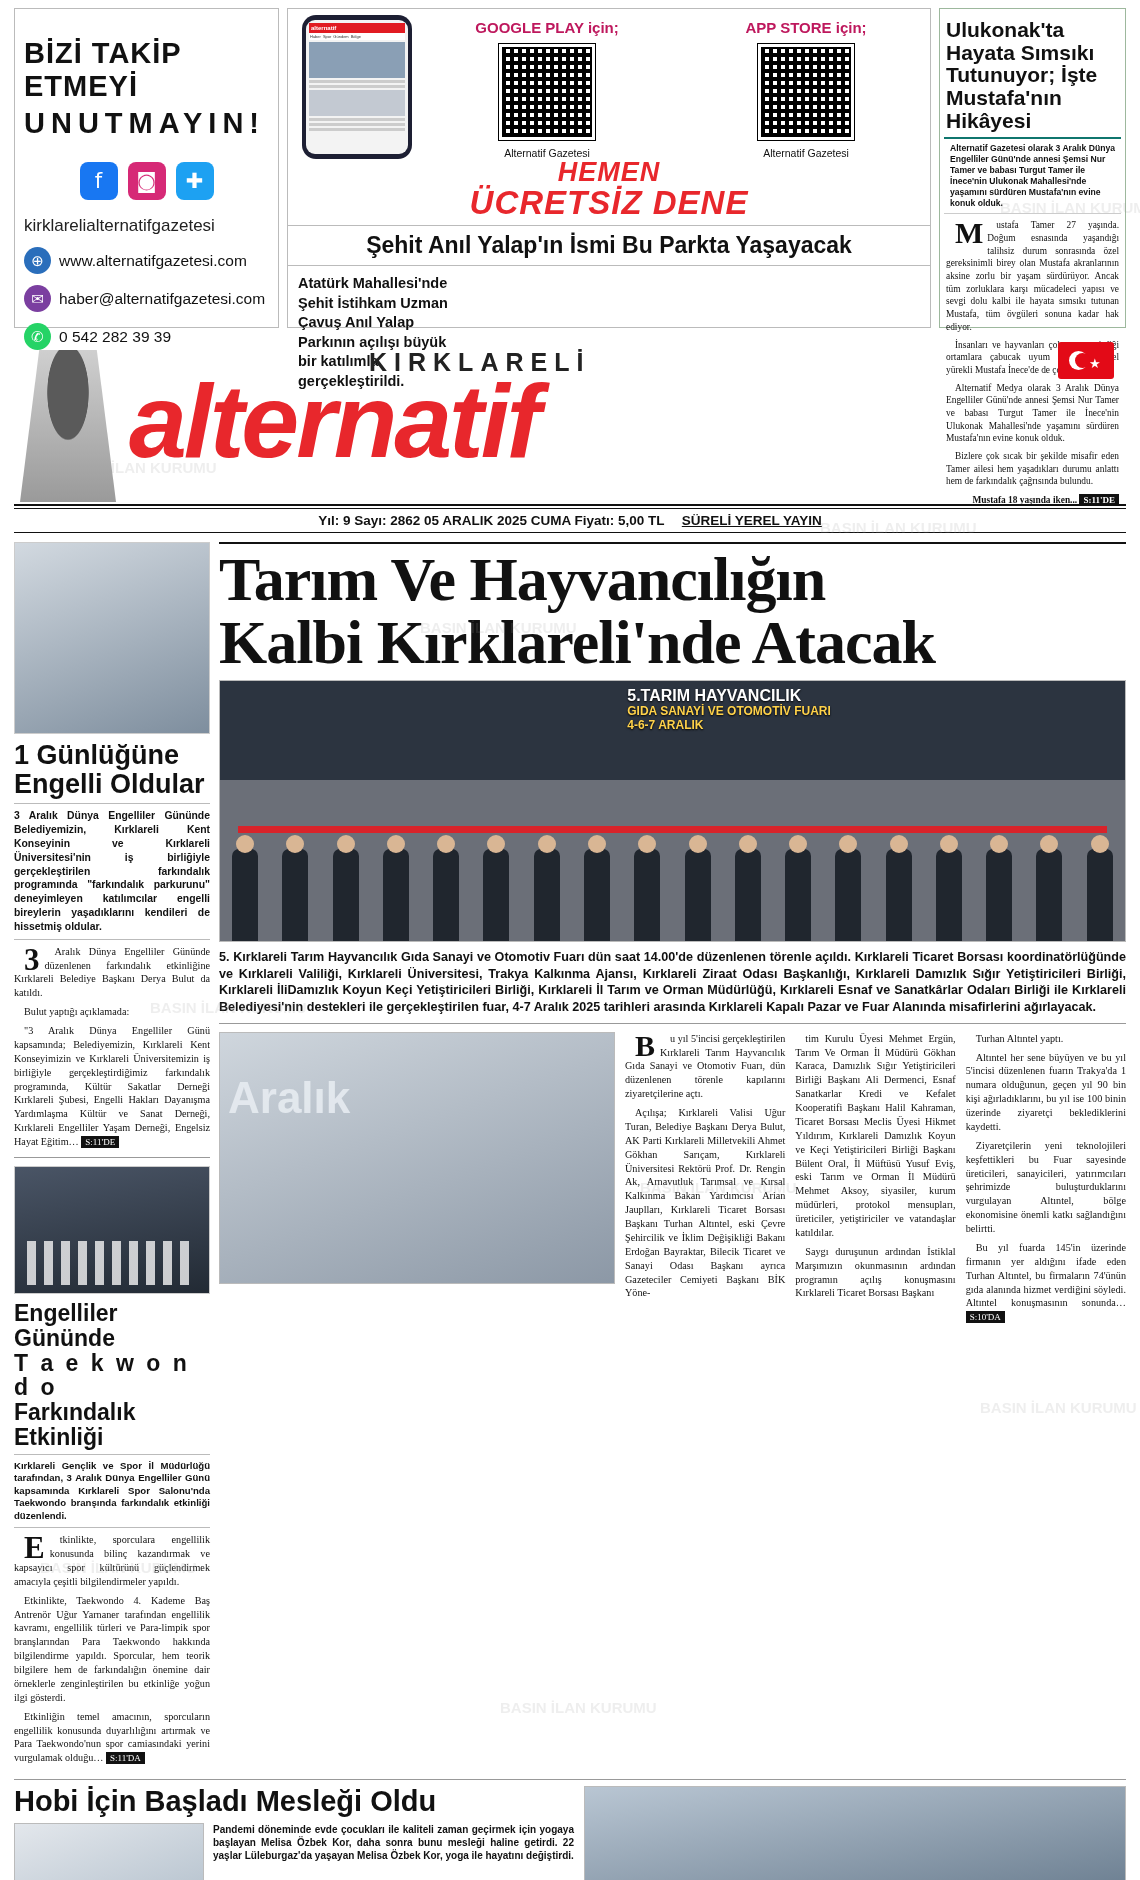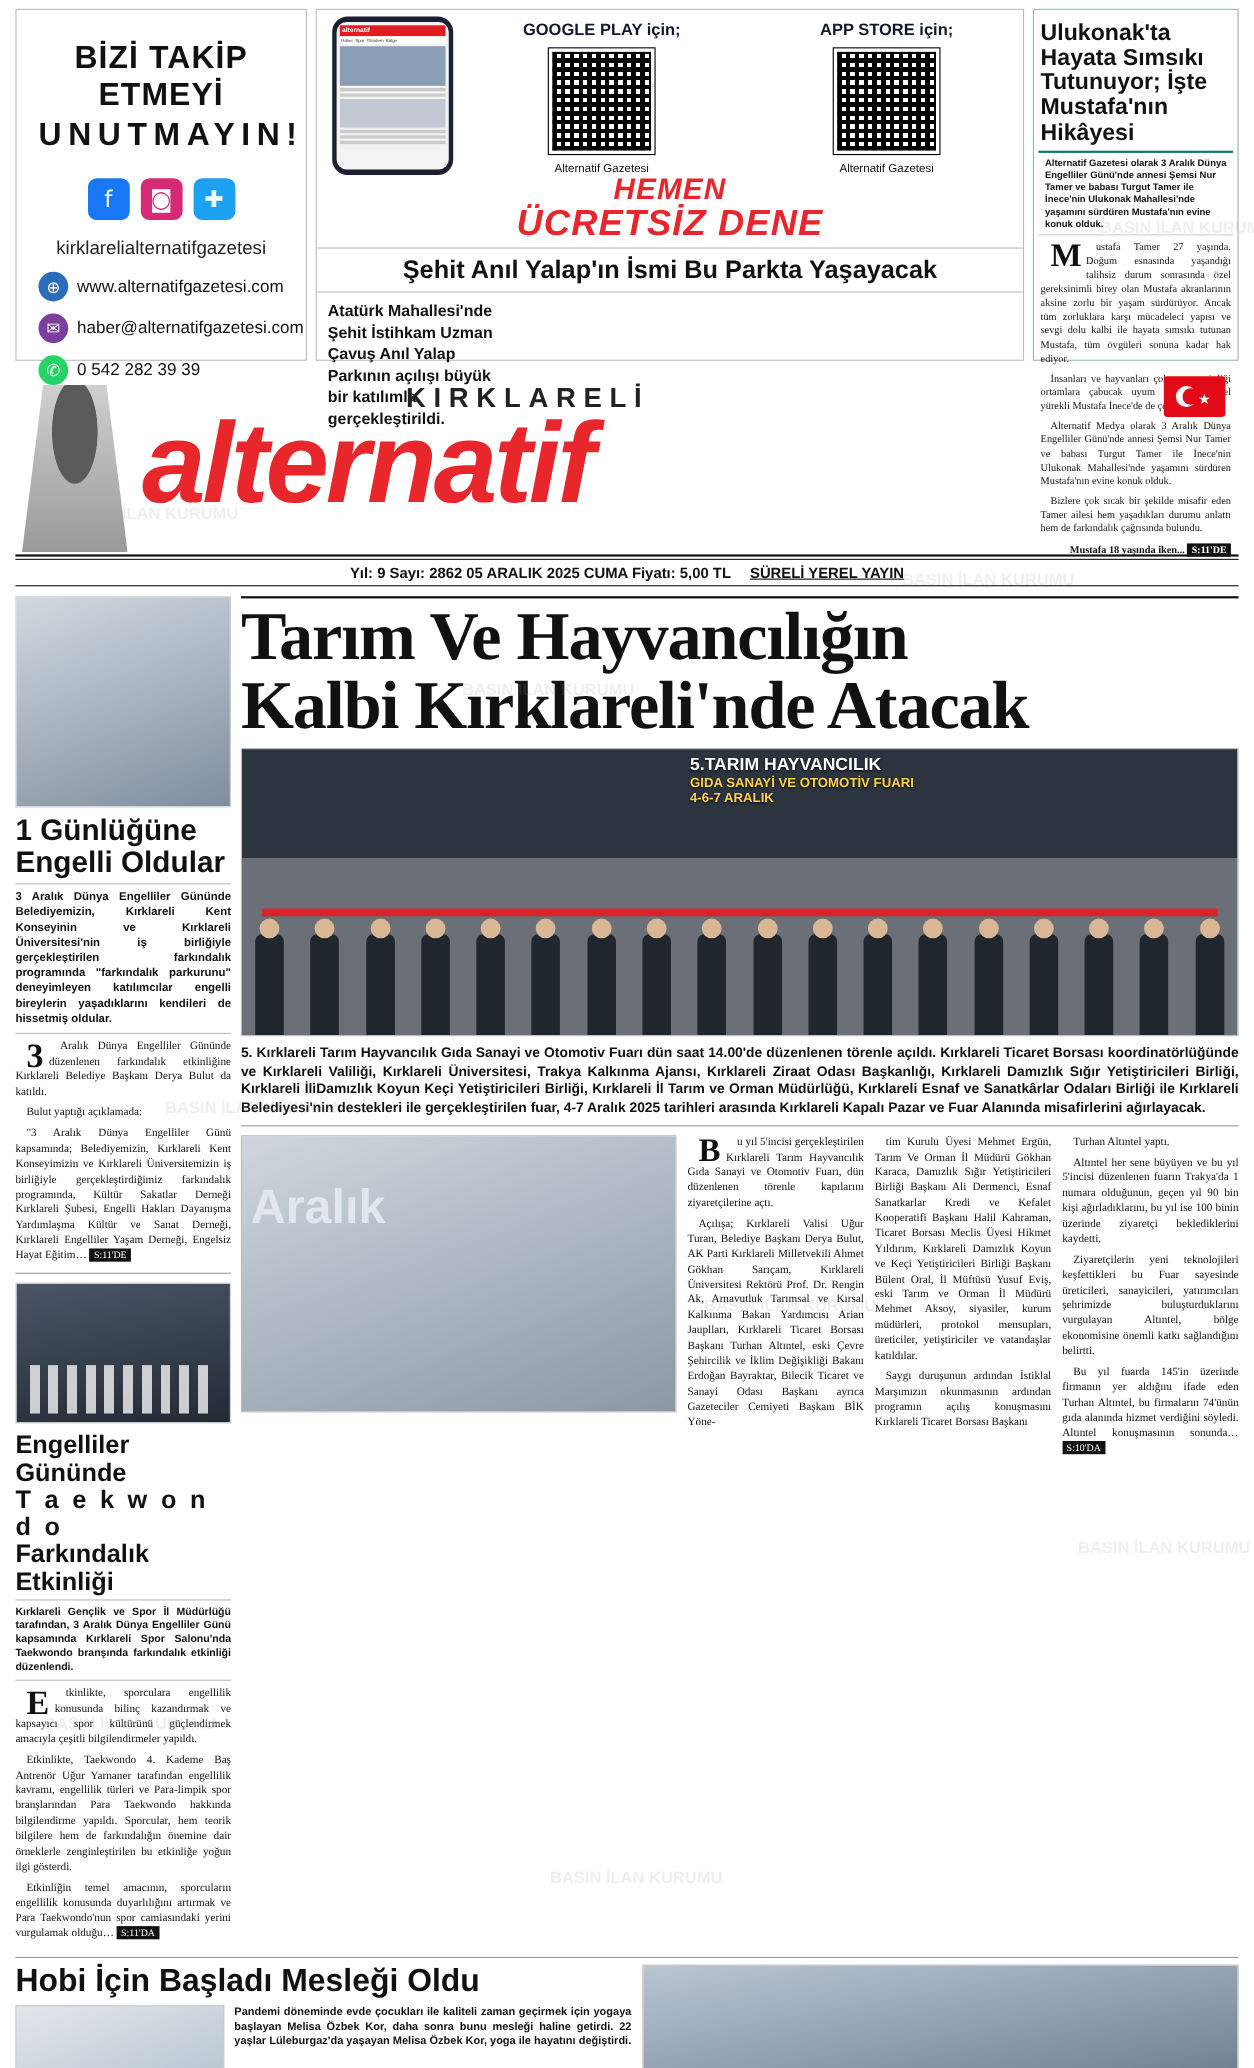--- a/index.html
+++ b/index.html
@@ -11,21 +11,21 @@
     color:#111;
     position:relative;
     overflow:hidden;
   }
   .page { position:relative; width:1140px; height:1880px; padding:8px 14px; }
 
   
   .topstrip { display:flex; gap:8px; height:320px; }
   .promo-follow {
     width:265px; border:1px solid #bbb; background:#fff;
-    padding:10px 20px; text-align:center; position:relative;
+    padding:10px 9px; position:relative;
   }
   .promo-follow .l1 {
     font-family:"Liberation Sans", sans-serif;
     font-weight:bold; font-size:29px; letter-spacing:1px; color:#111;
     margin-top:18px;
   }
   .promo-follow .l2 {
     font-family:"Liberation Sans", sans-serif;
     font-weight:bold; font-size:29px; letter-spacing:6px; color:#111;
     margin-top:4px;
@@ -73,21 +73,21 @@
   }
   .ph-head { background:#e11b22; color:#fff; font-size:6px; padding:2px 2px; font-weight:bold;}
   .ph-nav { display:flex; gap:2px; font-size:4px; background:#fff; padding:1px; color:#333;}
   .ph-img { background:#8a9fb5; height:36px; margin-top:2px; }
   .ph-img2 { background:#c3c9d2; height:26px; margin-top:2px; }
   .ph-line { height:3px; background:#ccc; margin-top:2px; }
   .qr-block { flex:1; display:flex; justify-content:space-around; padding-top:10px; }
   .qr-col { text-align:center; }
   .qr-title {
     font-family:"Liberation Sans", sans-serif; font-weight:bold;
-    font-size:15px; color:#0f172a; margin-bottom:8px;
+    font-size:15px; color:#be185d; margin-bottom:8px;
   }
   .qr {
     width:96px; height:96px; margin:0 auto;
     background-color:#fff;
     background-image:
       repeating-linear-gradient(90deg,#000 0 4px,#fff 4px 8px),
       repeating-linear-gradient(0deg,#000 0 4px,transparent 4px 8px);
     background-blend-mode:multiply;
     border:3px solid #fff; outline:1px solid #000;
   }

